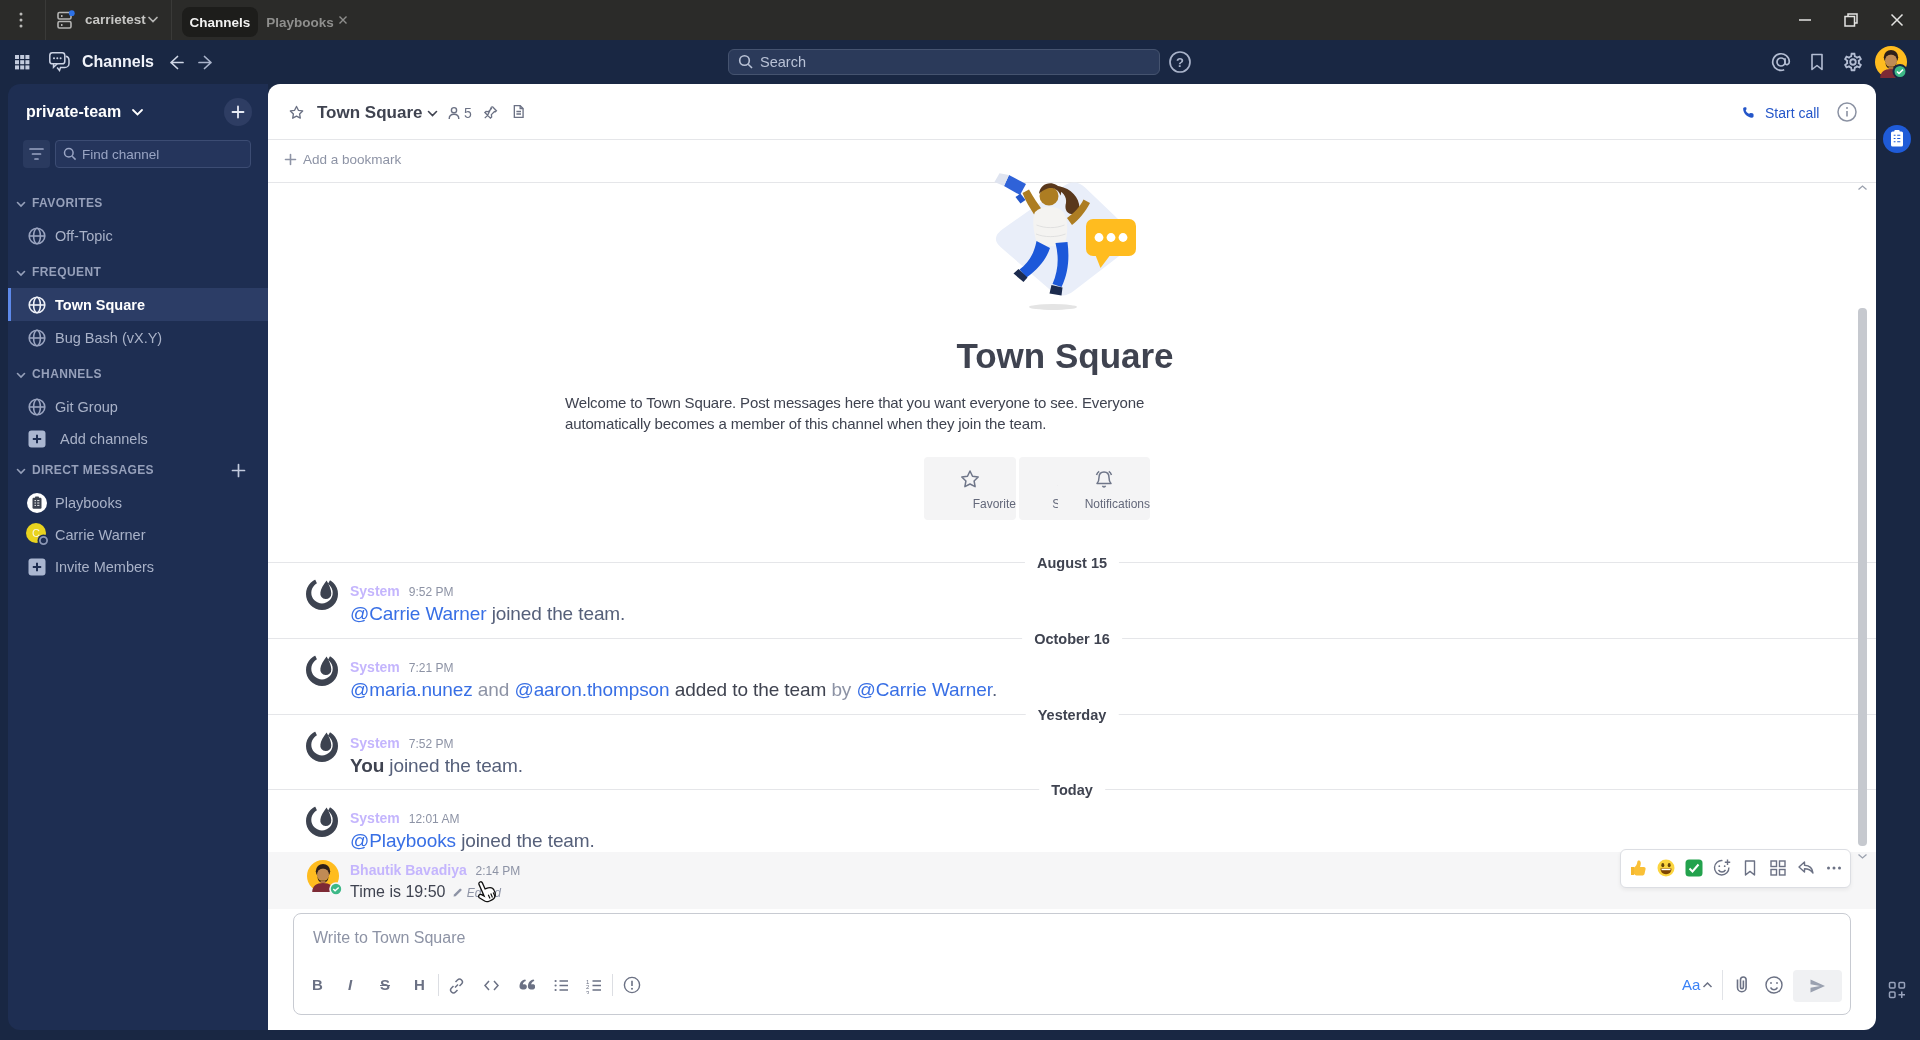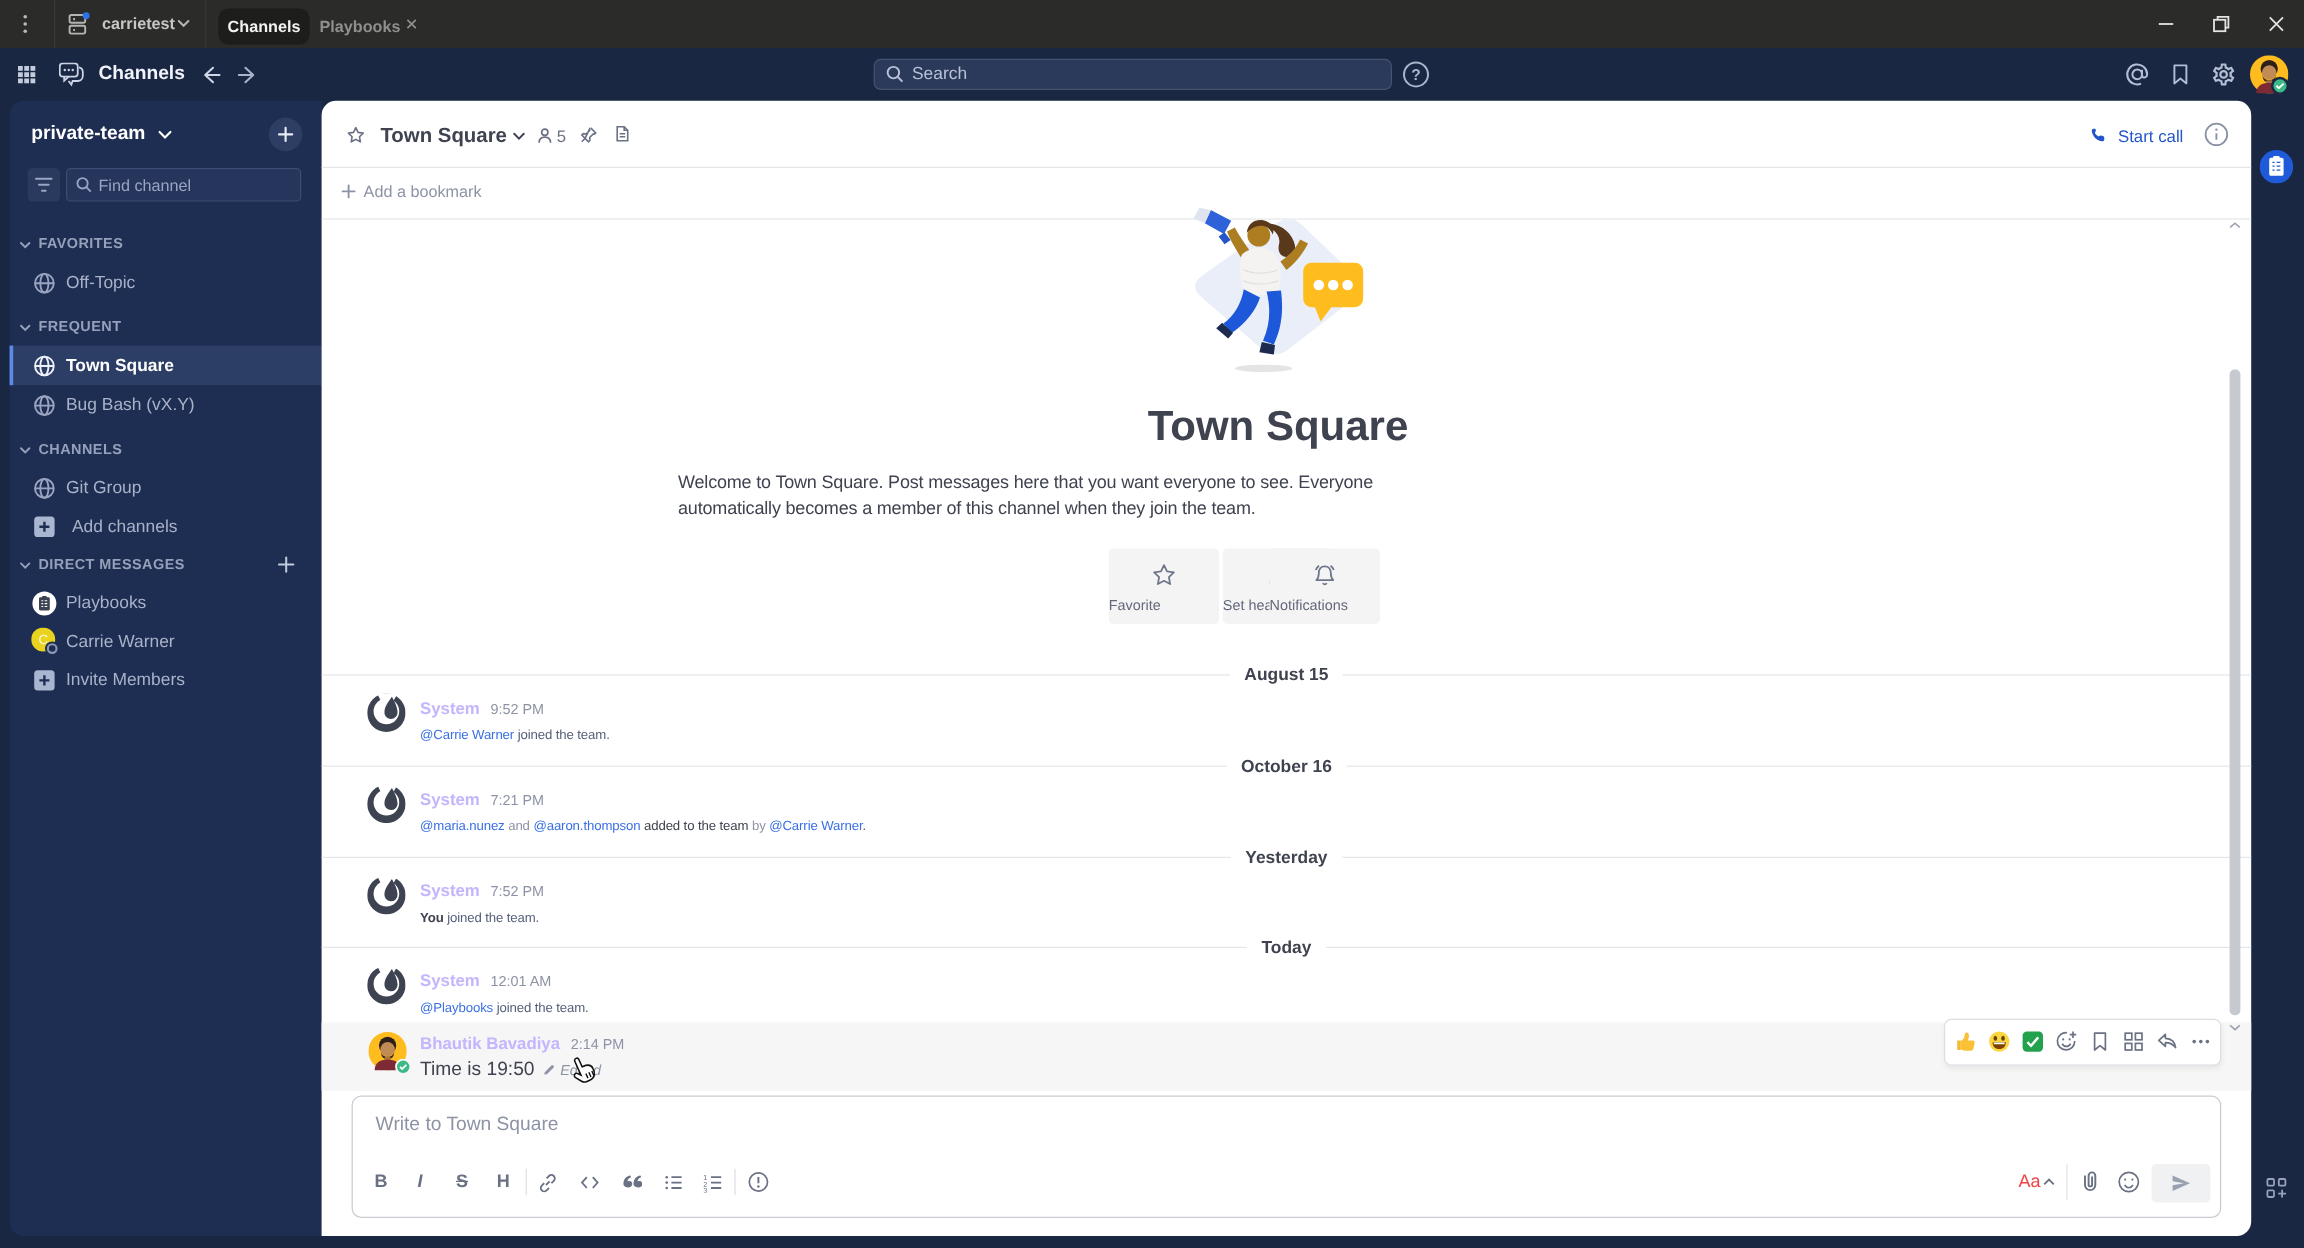--- a/index.html
+++ b/index.html
@@ -23,25 +23,25 @@
 .srow .txt { color:#a9b2c8; font-size:14.5px; }
 .shead { position:absolute; left:8px; width:260px; height:32px; display:flex; align-items:center; color:#96a0ba; font-size:12px; font-weight:bold; letter-spacing:0.4px; }
 
 
 .main { position:absolute; left:268px; top:84px; width:1608px; height:946px; background:#fff; border-radius:12px 12px 12px 0; }
 .datesep { position:absolute; left:268px; width:1608px; height:1px; background:#e5e6e9; }
 .datelabel { position:absolute; transform:translate(-50%,-50%); background:#fff; padding:0 12px; font-size:14.5px; font-weight:bold; color:#3f4350; }
 
 .msg-name { font-size:14px; font-weight:bold; color:#c4b5fd; }
 .msg-time { font-size:12px; color:#8d93a5; }
-.msg-body { font-size:11px; color:#56607a; letter-spacing:-0.1px;margin-top:26px; }
+.msg-body { font-size:19px; color:#56607a; letter-spacing:-0.1px;margin-top:26px; }
 a.mlink { color:#386fe5; text-decoration:none; }
 
 
-.introbtn { position:absolute; width:92px; height:63px; background:#f4f4f5; border-radius:4px; text-align:left; }
+.introbtn { position:absolute; width:92px; height:63px; background:#f4f4f5; border-radius:4px; text-align:right; }
 .introbtn .lbl { position:absolute; width:100%; top:40px; font-size:12px; color:#63687a; }
 
 svg { display:block; }
 .ico { position:absolute; }
 </style>
 </head>
 <body>
 
 <svg width="0" height="0" style="position:absolute">
 <defs>
@@ -531,21 +531,21 @@
       <text x="0" y="17.5" font-size="6" stroke="none" font-family="Liberation Sans">3</text>
       <path d="M6.5 4 H15 M6.5 8.5 H15 M6.5 13 H15"></path>
     </g>
   </svg>
 <div class="abs" style="left:612px;top:974px;width:1px;height:22px;background:#dcdee3"></div>
 <svg class="ico" style="left:623px;top:976px" width="18" height="18">
     <circle cx="9" cy="9" r="7.6" fill="none" stroke="#6b7184" stroke-width="1.4"></circle>
     <path d="M9 4.8 V10" stroke="#6b7184" stroke-width="1.6"></path>
     <circle cx="9" cy="12.8" r="1" fill="#6b7184"></circle>
   </svg>
-<div class="abs" style="left:1682px;top:976px;font-size:15px;color:#ef4444">Aa</div>
+<div class="abs" style="left:1682px;top:976px;font-size:15px;color:#3b82f6">Aa</div>
 <svg class="ico" style="left:1702px;top:981px" width="11" height="8">
     <path d="M1.5 6 L5.5 2 L9.5 6" fill="none" stroke="#6b7184" stroke-width="1.5"></path>
   </svg>
 <div class="abs" style="left:1722px;top:970px;width:1px;height:30px;background:#e1e3e7"></div>
 <svg class="ico" style="left:1733px;top:974px" width="18" height="22">
     <path d="M4.5 5.5 V13.5 A4.3 4.3 0 0 0 13.1 13.5 V5.8 A2.8 2.8 0 0 0 7.5 5.8 V13.2 A1.45 1.45 0 0 0 10.4 13.2 V6.5" fill="none" stroke="#6b7184" stroke-width="1.6"></path>
   </svg>
 <svg class="ico" style="left:1764px;top:975px" width="20" height="20">
     <g fill="none" stroke="#6b7184" stroke-width="1.4">
       <circle cx="10" cy="10" r="8"></circle>

